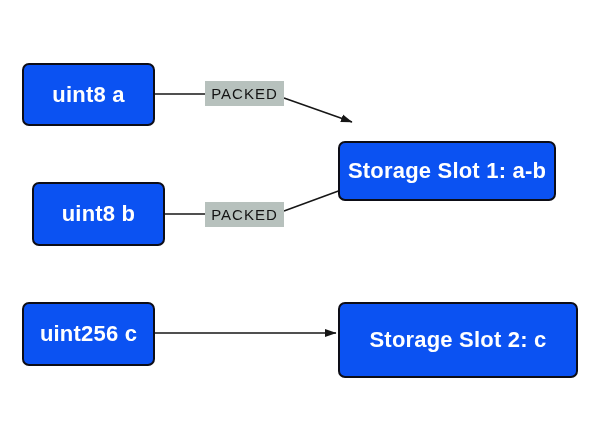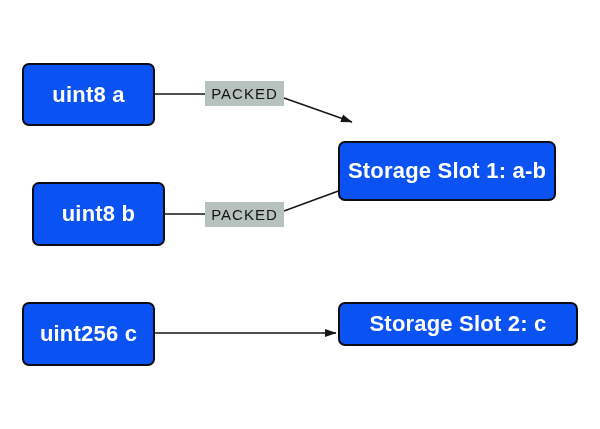--- a/index.html
+++ b/index.html
@@ -42,21 +42,21 @@
     letter-spacing: 0.2px;
     display: flex;
     align-items: center;
     justify-content: center;
     white-space: nowrap;
   }
   #node-uint8-a   { left: 22px;  top: 63px;  width: 133px; height: 63px; }
   #node-uint8-b   { left: 32px;  top: 182px; width: 133px; height: 64px; }
   #node-uint256-c { left: 22px;  top: 302px; width: 133px; height: 64px; text-align: right; }
   #node-slot-1    { left: 338px; top: 116px; width: 218px; height: 60px; margin-top: 25px; }
-  #node-slot-2    { left: 338px; top: 302px; width: 240px; height: 44px; }
+  #node-slot-2    { left: 338px; top: 302px; width: 240px; height: 76px; }
   .edge-label {
     position: absolute;
     box-sizing: border-box;
     width: 79px;
     height: 25px;
     background: var(--edge-label-bg, #b7c1bd);
     color: var(--edge-label-text, #141414);
     font-size: 15px;
     letter-spacing: 1px;
     display: flex;

